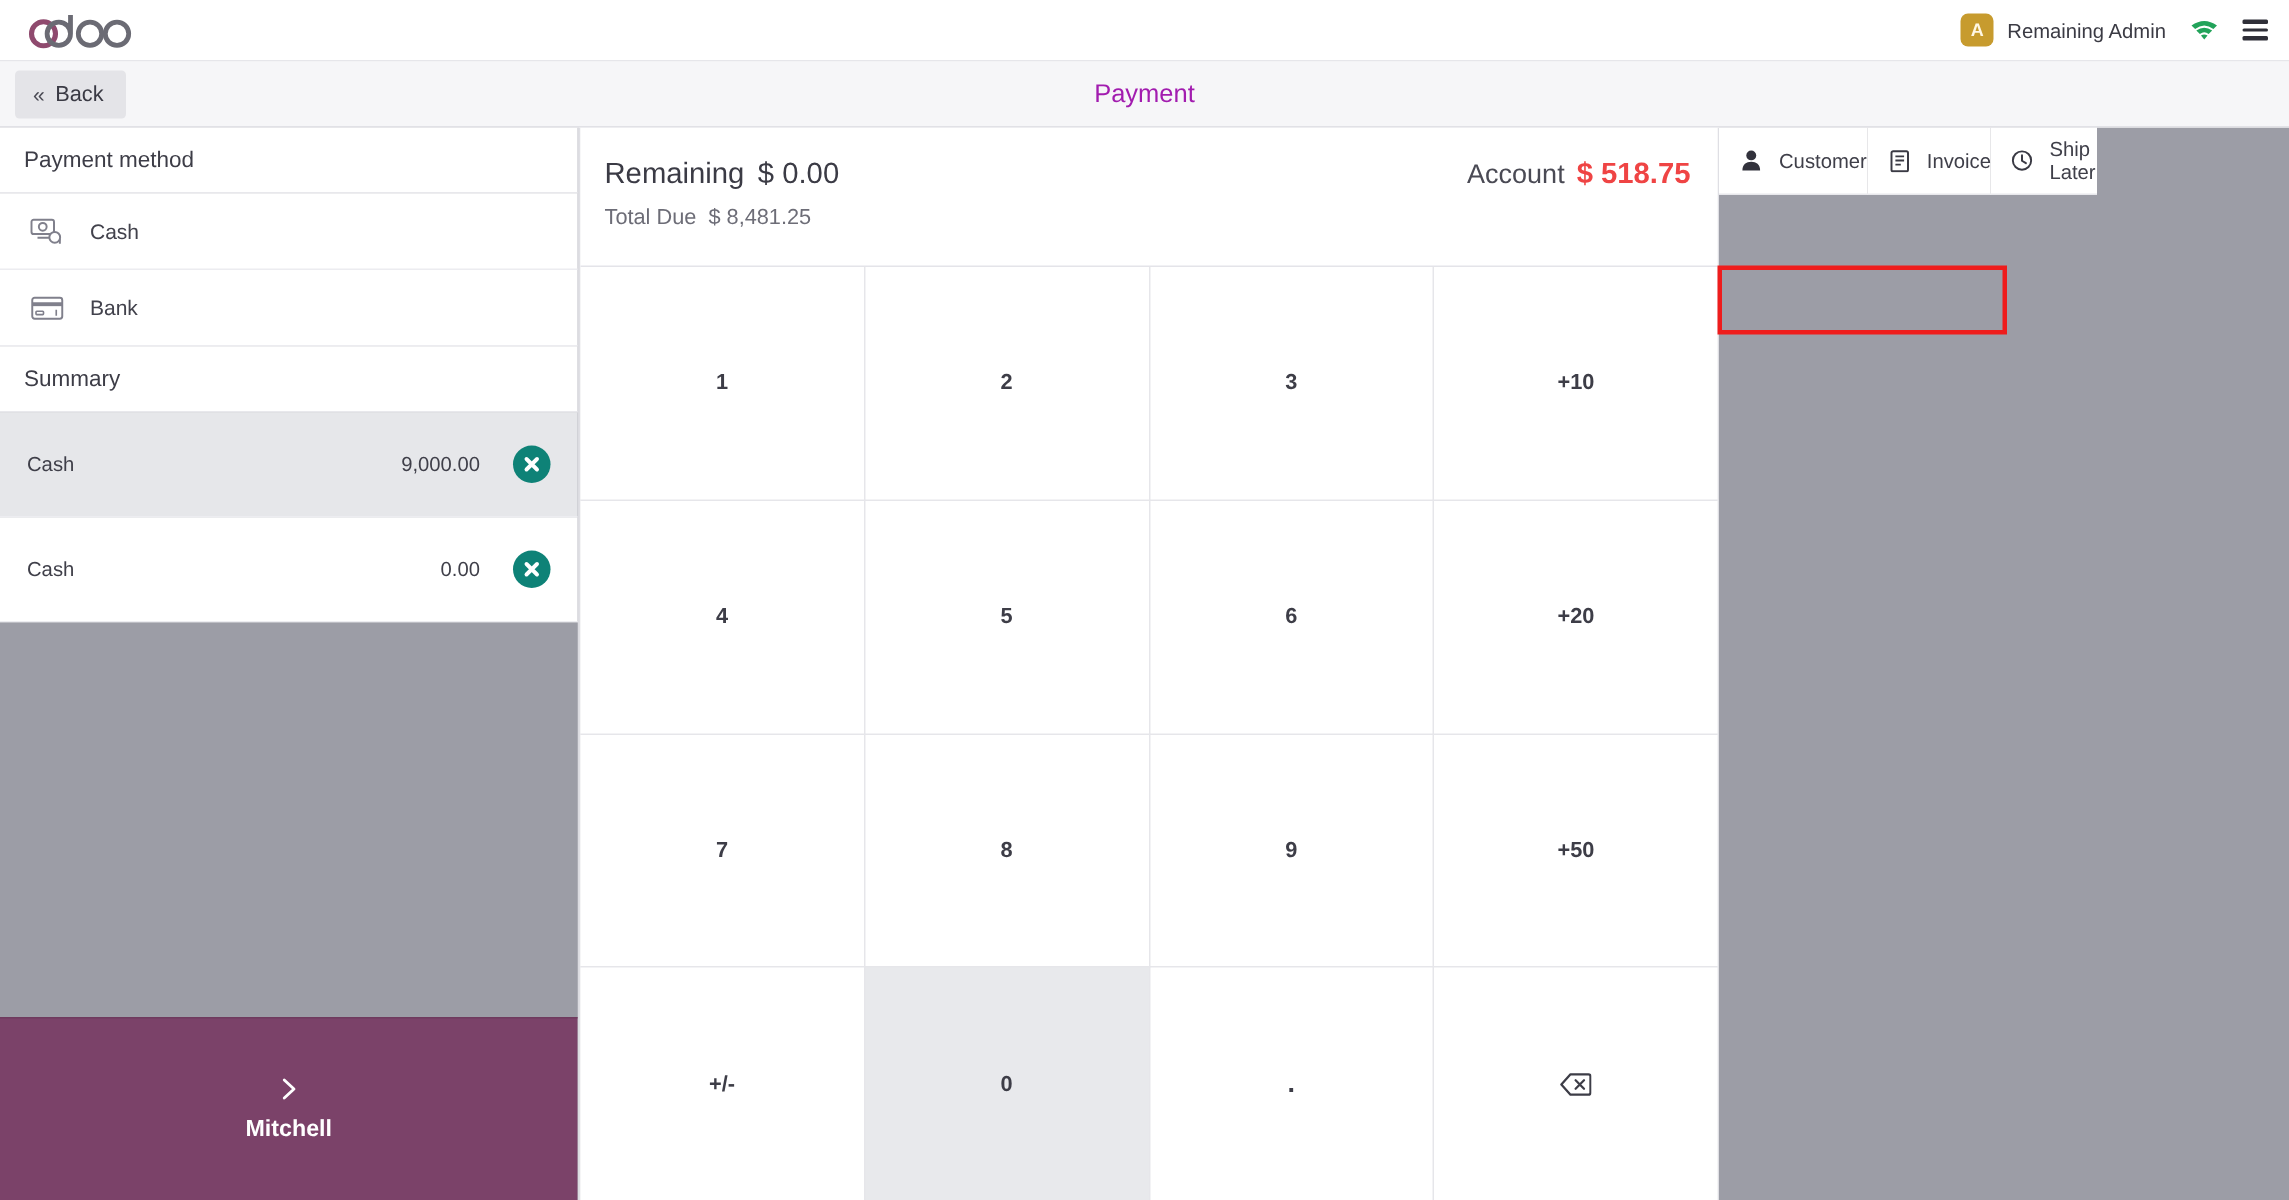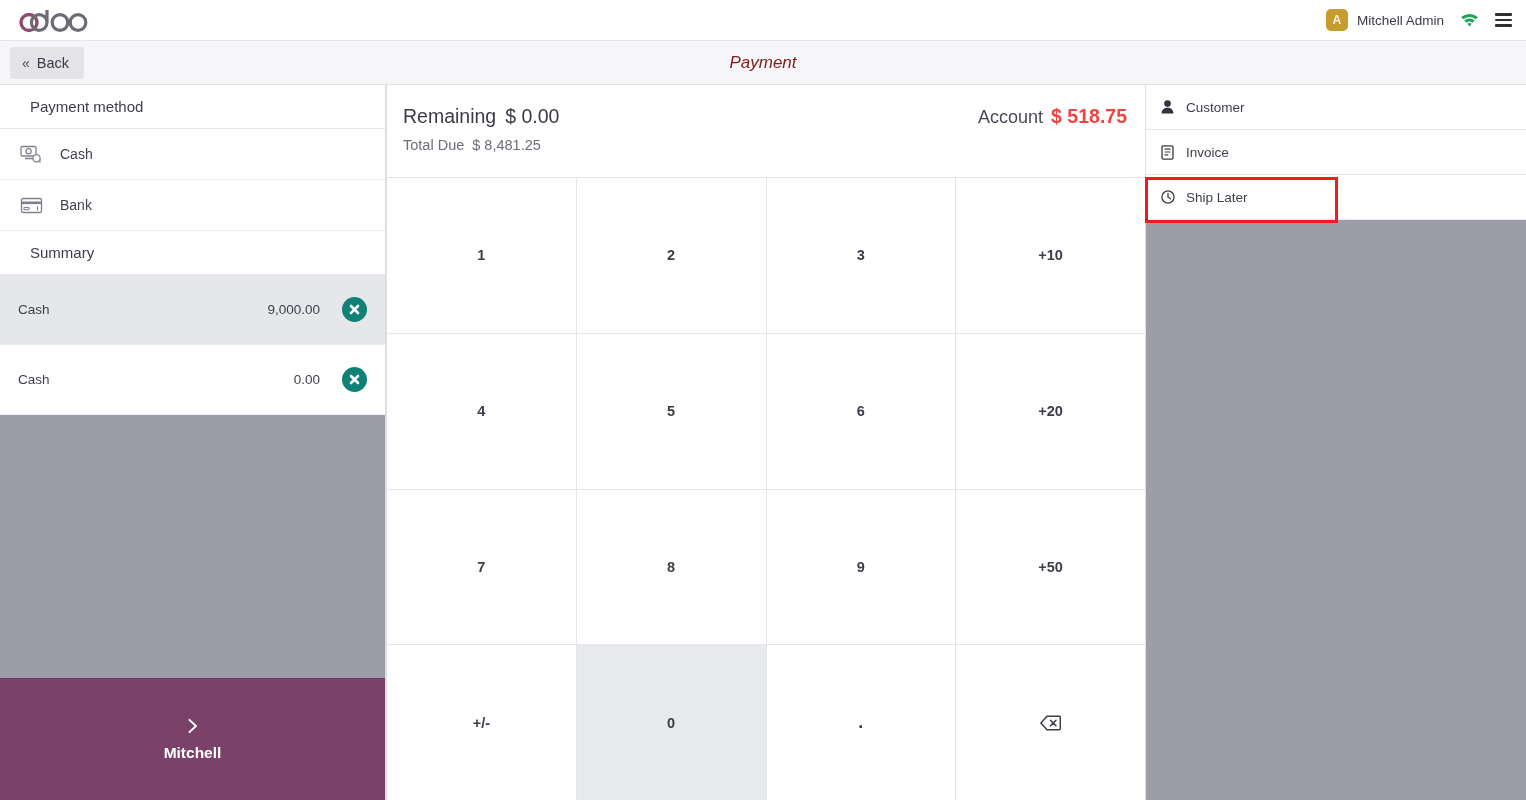--- a/index.html
+++ b/index.html
@@ -57,23 +57,22 @@
     font-family: inherit;
     padding: 8px 15px 8px 12px;
     border-radius: 3px;
     cursor: pointer;
     display: flex; align-items: center; gap: 7px;
   }
   .back-chev { font-size: 14px; color: #4a4a54; }
   .screen-title {
     position: absolute; left: 0; right: 0; top: 0; bottom: 0;
     display: flex; align-items: center; justify-content: center;
-    font-size: 17px; color: #7f1d1d;
+    font-size: 17px; color: #a21caf;
     pointer-events: none;
-    font-style: italic;
   }
 
   
   .body {
     flex: 1 1 auto;
     display: flex;
     min-height: 0;
   }
 
   
@@ -82,21 +81,21 @@
     display: flex; flex-direction: column;
     background: #9c9da6;
     border-right: 1px solid #dcdce1;
     min-height: 0;
   }
   .pm-header, .summary-header {
     height: 44px; flex: 0 0 44px;
     background: #ffffff;
     border-bottom: 1px solid #e8e8ec;
     display: flex; align-items: center;
-    padding-left: 30px;
+    padding-left: 16px;
     font-size: 15px; color: #3d3d47;
   }
   .pm-row {
     height: 51px; flex: 0 0 51px;
     background: #ffffff;
     border-bottom: 1px solid #ececf0;
     display: flex; align-items: center;
     padding-left: 20px; gap: 17px;
     cursor: pointer;
   }
@@ -173,21 +172,21 @@
     font-size: 14.5px; color: #3d3d47; font-weight: 600;
     cursor: pointer;
     user-select: none;
   }
   .key.active { background: #e8e9ec; }
   .key.dot { font-size: 18px; }
 
   
   .right-pane {
     flex: 1 1 auto;
-    display: flex; flex-direction: column;
+    display: flex; flex-direction: row;
     background: #9c9da6;
     min-height: 0;
   }
   .act-row {
     height: 45px; flex: 0 0 45px;
     background: #ffffff;
     border-bottom: 1px solid #e8e8ec;
     display: flex; align-items: center;
     padding-left: 14px; gap: 11px;
     cursor: pointer;
@@ -217,21 +216,21 @@
         <circle cx="11" cy="15.5" r="8" fill="none" stroke="#8f4a6e" stroke-width="3.4"></circle>
         <path d="M29 15.5 a7.8 7.8 0 1 1 -15.6 0 a7.8 7.8 0 1 1 15.6 0 M29 15.5 V3" fill="none" stroke="#6b6b74" stroke-width="3.2"></path>
         <circle cx="42" cy="15.5" r="7.8" fill="none" stroke="#6b6b74" stroke-width="3.2"></circle>
         <circle cx="60" cy="15.5" r="7.8" fill="none" stroke="#6b6b74" stroke-width="3.2"></circle>
       </svg>
     </div>
     <div class="topbar-spacer"></div>
     <div class="topbar-right">
       <div class="user-chip">
         <div class="avatar">A</div>
-        <span class="user-name">Mitchell Admin</span>
+        <span class="user-name">Remaining Admin</span>
       </div>
       <svg class="wifi-icon" width="19" height="17" viewBox="0 0 19 17">
         <path d="M1 5 Q9.5 -1 18 5 L15.6 7.3 Q9.5 2.6 3.4 7.3 Z" fill="#22a35a"></path>
         <path d="M4.2 8.4 Q9.5 4.6 14.8 8.4 L12.4 10.7 Q9.5 8.4 6.6 10.7 Z" fill="#22a35a"></path>
         <path d="M7.3 11.7 Q9.5 10.2 11.7 11.7 L9.5 14.4 Z" fill="#22a35a"></path>
       </svg>
       <div class="burger">
         <i></i>
           <i></i>
           <i></i>

